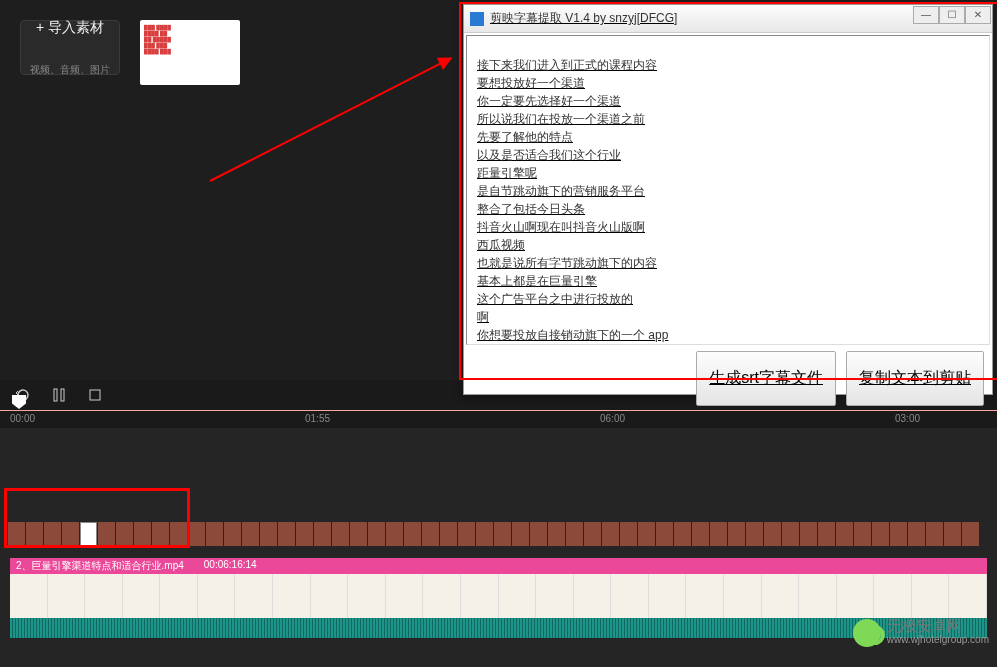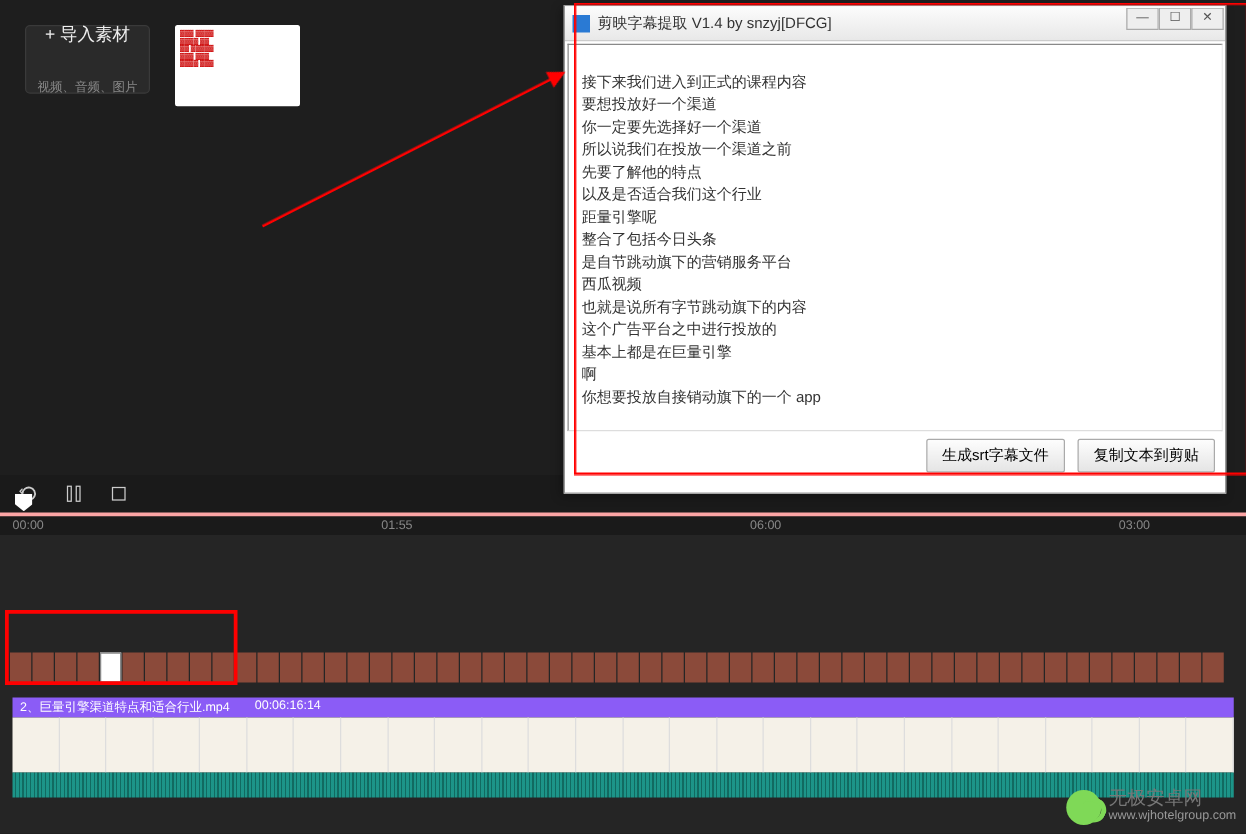--- a/index.html
+++ b/index.html
@@ -43,27 +43,28 @@
       padding: 4px;
       font-size: 5px;
       color: #c00;
       overflow: hidden;
       line-height: 6px;
     }
     
     .extract-window {
       position: absolute;
       top: 4px;
-      right: 16px;
+      right: 4px;
       width: 530px;
       height: 391px;
       background: #fff;
       border: 1px solid #999;
       box-shadow: -2px 2px 8px rgba(0,0,0,0.3);
       z-index: 10;
+      text-decoration: underline;
     }
     .win-title {
       height: 28px;
       background: linear-gradient(#fcfcfc,#e8e8e8);
       border-bottom: 1px solid #ccc;
       display: flex;
       align-items: center;
       padding: 0 6px;
       font-size: 12px;
       color: #333;
@@ -99,22 +100,22 @@
       border: 1px inset #ddd;
       margin: 2px;
     }
     .win-footer {
       display: flex;
       justify-content: flex-end;
       gap: 10px;
       padding: 4px 8px;
     }
     .win-footer button {
-      font-size: 12px;
-      padding: 4px 12px;
+      font-size: 16px;
+      padding: 16px 12px;
       background: linear-gradient(#fdfdfd,#e5e5e5);
       border: 1px solid #aaa;
       border-radius: 2px;
       cursor: pointer;
     }
     
     .red-box-window {
       position: absolute;
       top: 2px; right: -2px;
       width: 540px; height: 378px;
@@ -149,21 +150,21 @@
       gap: 20px;
       padding: 0 15px;
       color: #ddd;
       font-size: 14px;
     }
     .tool-icon { width: 16px; height: 16px; cursor: pointer; }
     .ruler {
       height: 18px;
       background: #1a1a1a;
       position: relative;
-      border-top: 3px solid #fca5a5;
+      border-top: 1px solid #fca5a5;
       font-size: 10px;
       color: #888;
     }
     .ruler-mark { position: absolute; top: 2px; }
     .playhead {
       position: absolute;
       left: 12px; top: 395px;
       width: 14px; height: 14px;
       background: #fff;
       clip-path: polygon(0 0, 100% 0, 100% 60%, 50% 100%, 0 60%);
@@ -205,21 +206,21 @@
       flex-shrink: 0;
     }
     .sub-seg.active { background: #fff; color: #333; border: 1px solid #888; }
     
     .video-track-label {
       position: absolute;
       top: 130px;
       left: 10px;
       right: 10px;
       height: 16px;
-      background: #8b5cf6;
+      background: #ec4899;
       font-size: 10px;
       color: #fff;
       padding: 1px 6px;
       display: flex;
       gap: 20px;
     }
     .video-frames {
       position: absolute;
       top: 146px;
       left: 10px; right: 10px;
@@ -231,21 +232,21 @@
     .audio-wave {
       position: absolute;
       top: 190px; left: 10px; right: 10px;
       height: 20px;
       background: repeating-linear-gradient(90deg,#1ba89a 0 2px,#0e766b 2px 3px);
       opacity: 0.85;
     }
     
     .watermark {
       position: absolute;
-      bottom: 7px; right: 8px;
+      bottom: 20px; right: 8px;
       display: flex;
       align-items: center;
       gap: 6px;
       color: #888;
       font-size: 16px;
       z-index: 20;
     }
     .wm-logo {
       width: 28px; height: 28px;
       border-radius: 50%;
@@ -289,26 +290,27 @@
       <div class="win-ctrl">✕</div>
     </div>
     <div class="win-body" id="subtitle-body">
         <div>接下来我们进入到正式的课程内容</div>
         <div>要想投放好一个渠道</div>
         <div>你一定要先选择好一个渠道</div>
         <div>所以说我们在投放一个渠道之前</div>
         <div>先要了解他的特点</div>
         <div>以及是否适合我们这个行业</div>
         <div>距量引擎呢</div>
+        <div>是自节跳动旗下的营销服务平台</div>
         <div>整合了包括今日头条</div>
-        <div>是自节跳动旗下的营销服务平台</div>
+        <div>抖音火山啊现在叫抖音火山版啊</div>
         <div>西瓜视频</div>
         <div>也就是说所有字节跳动旗下的内容</div>
+        <div>基本上都是在巨量引擎</div>
         <div>这个广告平台之中进行投放的</div>
-        <div>基本上都是在巨量引擎</div>
         <div>啊</div>
         <div>你想要投放自接销动旗下的一个 app</div>
       </div>
     <div class="win-footer">
       <button>生成srt字幕文件</button>
       <button>复制文本到剪贴</button>
     </div>
   </div>
   <div class="red-box-window"></div>
   <div class="red-arrow"></div>

